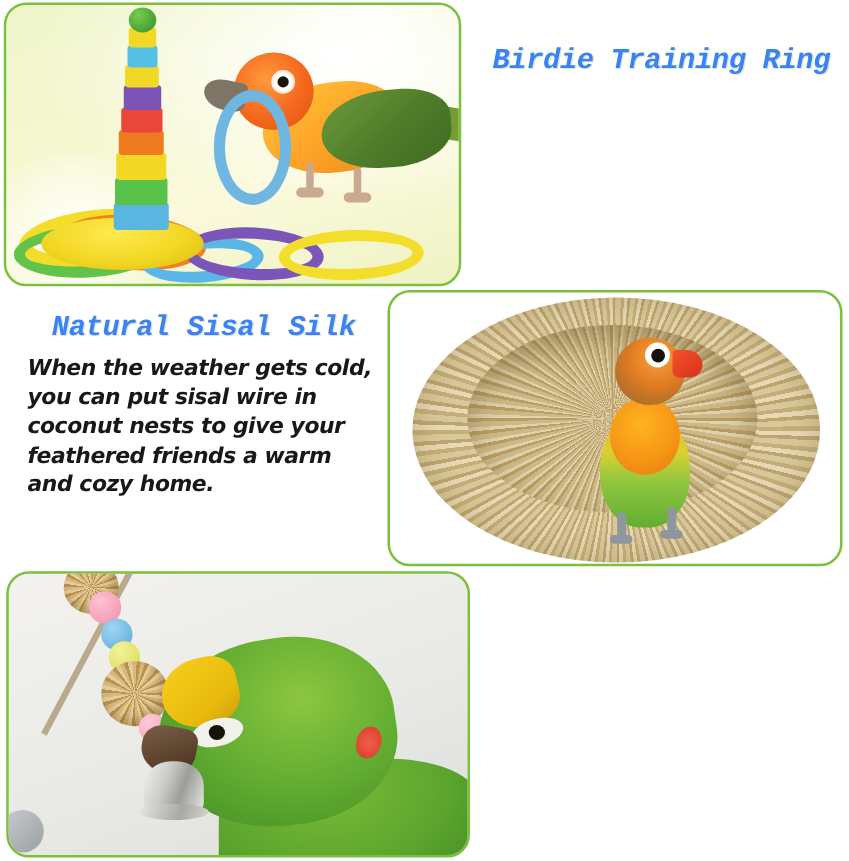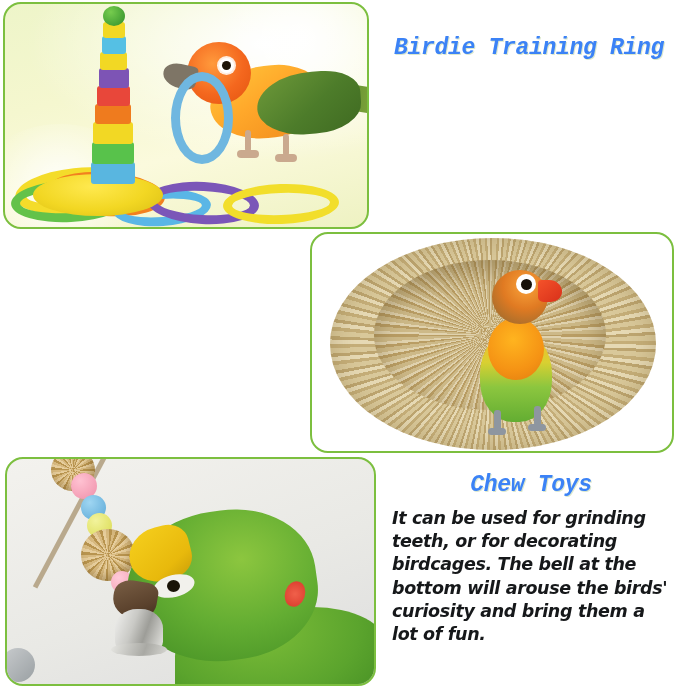--- a/index.html
+++ b/index.html
@@ -312,20 +312,24 @@
       <div class="conure-eye"></div>
       <div class="conure-pupil"></div>
     </div>
     <div class="held-ring"></div>
   </div>
 
   <div class="text-block" id="text-ring">
     <h2 class="block-title">Birdie Training Ring</h2>
   </div>
 
+  <div class="text-block" id="text-sisal">
+    <h2 class="block-title">Natural Sisal Silk</h2>
+    <p class="block-body">When the weather gets cold, you can put sisal wire in coconut nests to give your feathered friends a warm and cozy home.</p>
+  </div>
 
   <div class="photo-panel" id="panel-nest">
     <div class="nest-outer"></div>
     <div class="nest-inner"></div>
     <div class="lovebird">
       <div class="lb-body"></div>
       <div class="lb-leg" style="left:182px; top:176px;"></div>
       <div class="lb-leg" style="left:222px; top:172px;"></div>
       <div class="lb-toe" style="left:176px; top:194px;"></div>
       <div class="lb-toe" style="left:216px; top:190px;"></div>
@@ -353,18 +357,14 @@
     <div class="parrot-crown"></div>
     <div class="red-mark"></div>
     <div class="parrot-eye-patch"></div>
     <div class="parrot-eye"></div>
     <div class="parrot-beak"></div>
 
     <div class="bell"></div>
     <div class="bell-lip"></div>
   </div>
 
-  <div class="text-block" id="text-chew">
-    <h2 class="block-title">Chew Toys</h2>
-    <p class="block-body">It can be used for grinding teeth, or for decorating birdcages. The bell at the bottom will arouse the birds' curiosity and bring them a lot of fun.</p>
-  </div>
 
 </div>
 
 </body></html>

